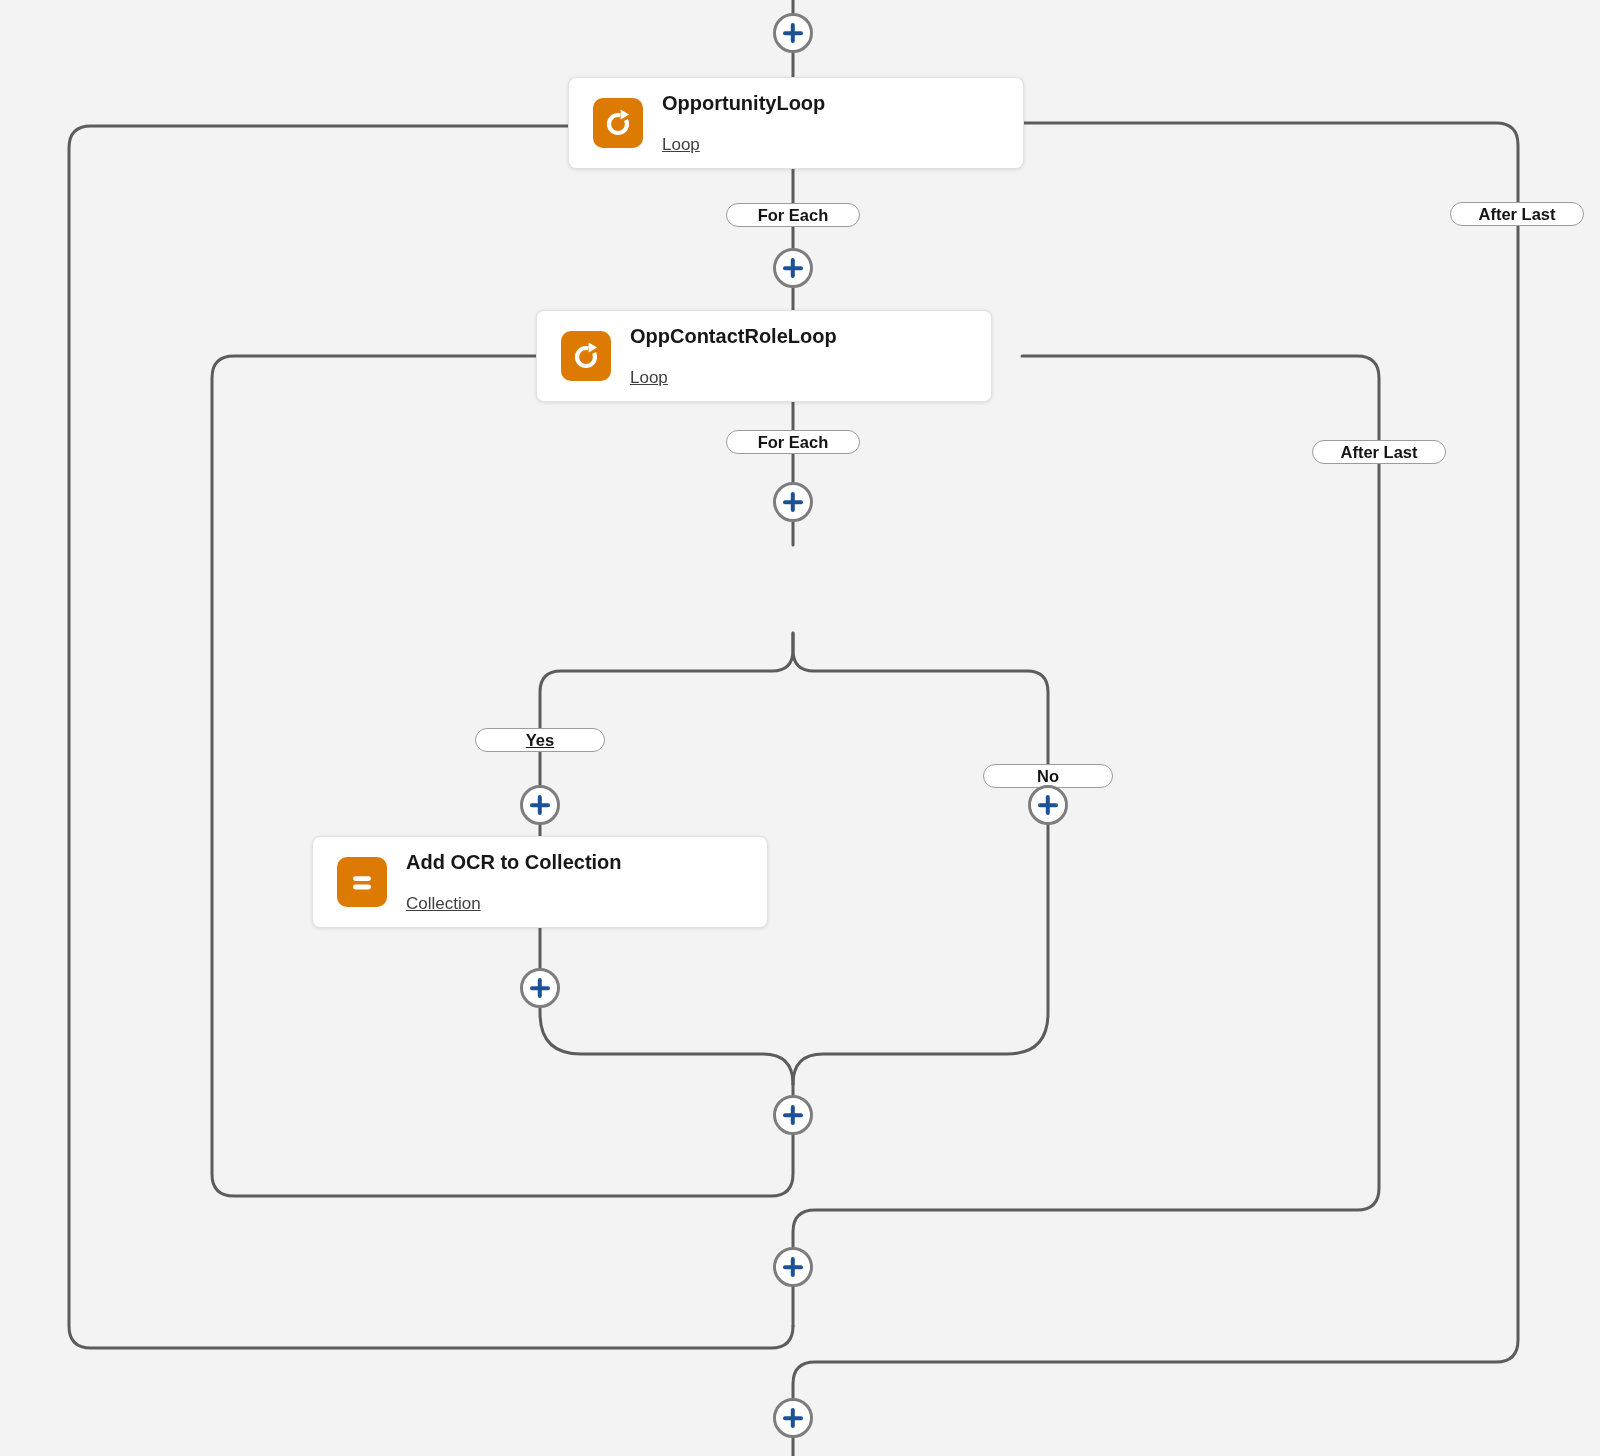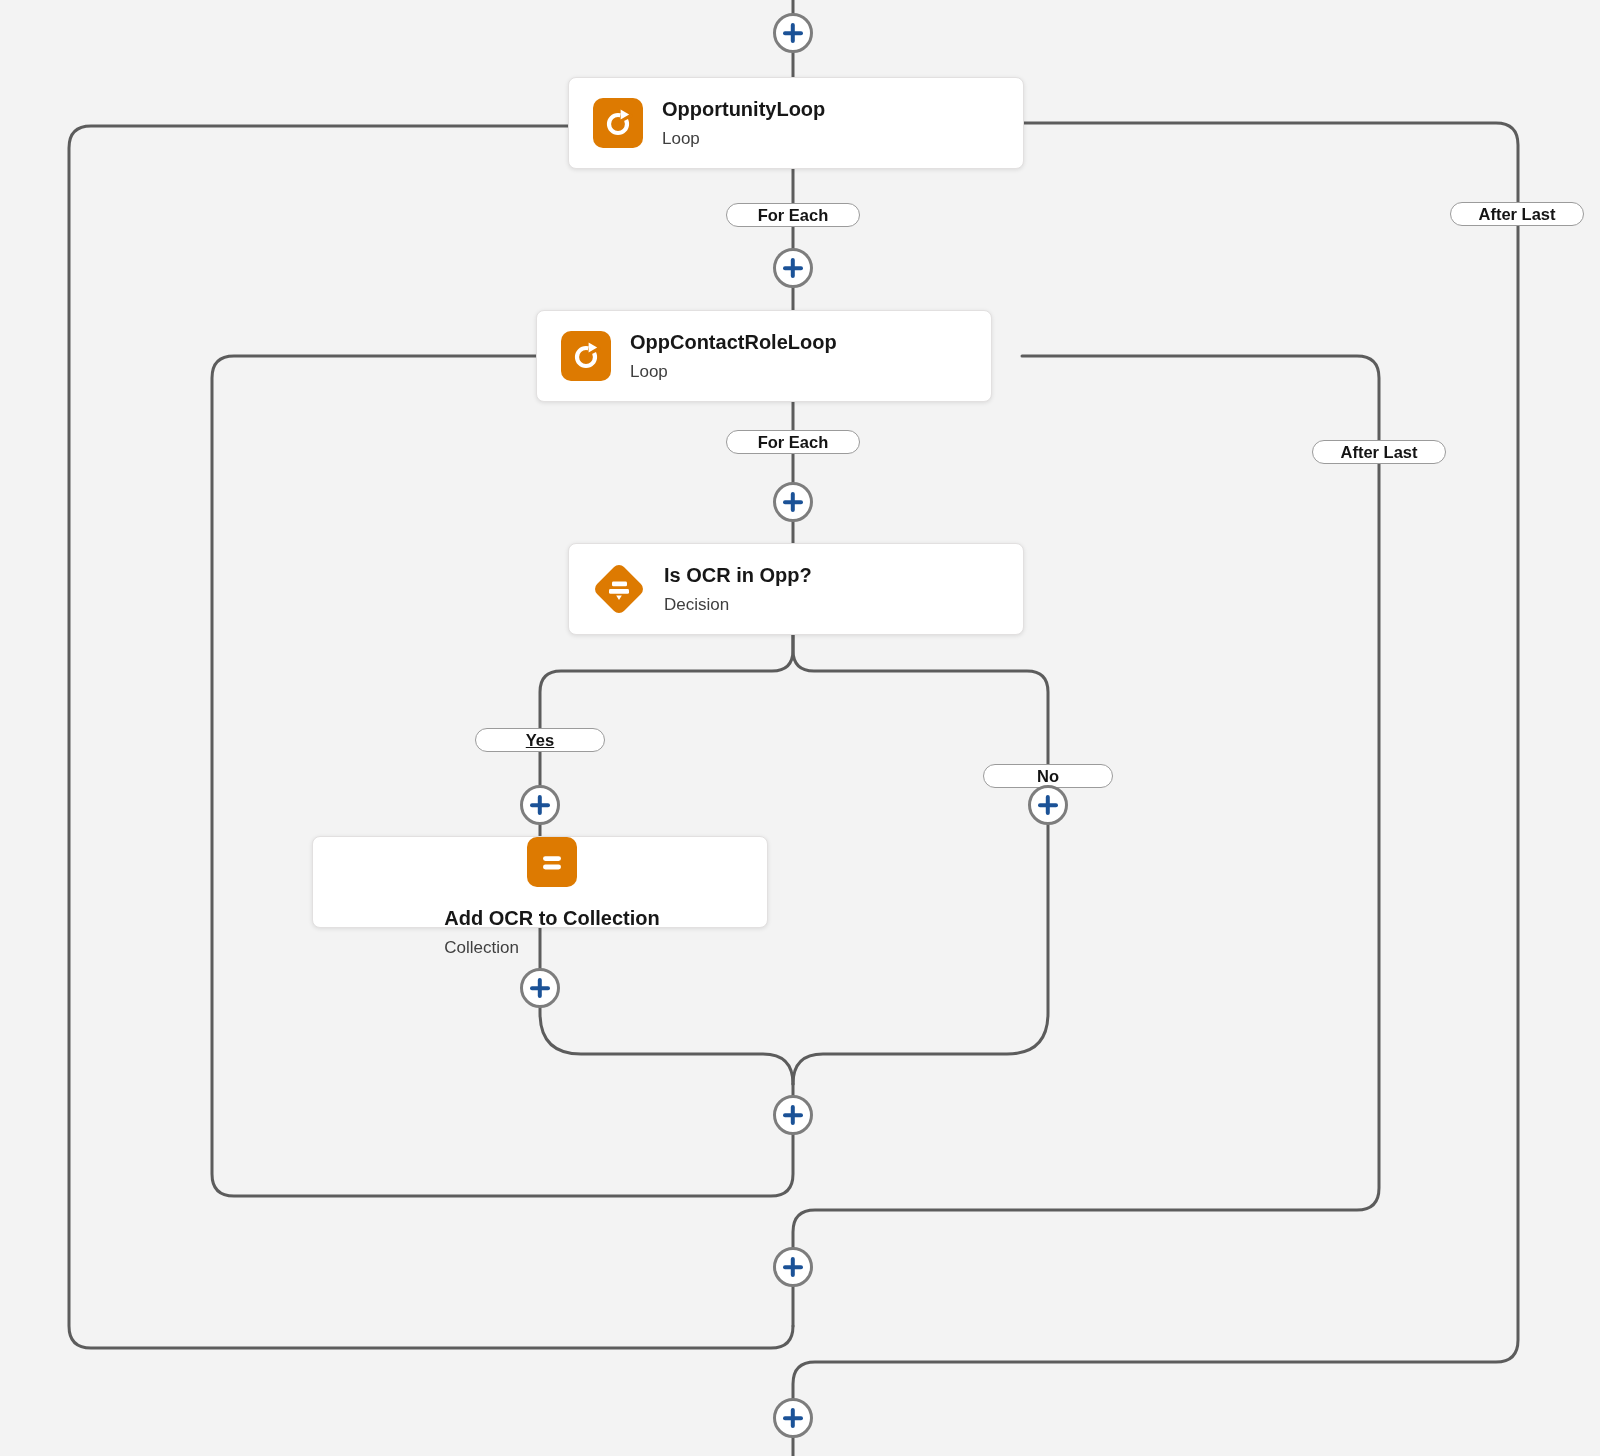--- a/index.html
+++ b/index.html
@@ -51,21 +51,21 @@
     transform:rotate(45deg);
   }
   .icon-diamond-wrap svg {
     position:absolute; left:11px; top:11px;
   }
   .card-text { display:flex; flex-direction:column; }
   .card-title {
     font-size:20px; font-weight:700; color:#171717; line-height:1.2;
   }
   .card-sub {
-    font-size:17px; color:#3f3f3f; margin-top:8px; line-height:1.2;
+    font-size:17px; color:#3f3f3f; margin-top:20px; line-height:1.2;text-decoration:underline;
   }
   
   .flow-badge {
     position:absolute;
     height:24px;
     background:#ffffff;
     border:1.5px solid #9b9b9b;
     border-radius:18px;
     display:flex; align-items:center; justify-content:center;
     font-size:16.5px; font-weight:700; color:#141414;
@@ -142,36 +142,22 @@
         <polygon points="15,16 19,1 31,8" fill="#dd7a01"></polygon>
         <polygon points="17.6,1.5 17.6,11.5 26.2,6.5" fill="#ffffff"></polygon>
       </svg>
     </span>
     <span class="card-text">
       <span class="card-title">OppContactRoleLoop</span>
       <span class="card-sub">Loop</span>
     </span>
   </div>
 
-  <div class="flow-card" style="left:568px; top:543px;">
-    <span class="icon-diamond-wrap">
-      <span class="icon-diamond"></span>
-      <svg width="30" height="30" viewBox="0 0 30 30">
-        <rect x="8" y="7.5" width="15" height="4.8" rx="1.4" fill="#ffffff"></rect>
-        <rect x="5" y="15" width="20" height="4.8" rx="1.4" fill="#ffffff"></rect>
-        <polygon points="12.2,21.5 17.8,21.5 15,26" fill="#ffffff"></polygon>
-      </svg>
-    </span>
-    <span class="card-text">
-      <span class="card-title">Is OCR in Opp?</span>
-      <span class="card-sub">Decision</span>
-    </span>
-  </div>
 
-  <div class="flow-card" style="left:312px; top:836px;flex-direction:column;">
+  <div class="flow-card" style="left:312px; top:836px;">
     <span class="icon-square">
       <svg width="30" height="30" viewBox="0 0 30 30">
         <rect x="6" y="9.2" width="18" height="4.8" rx="2.4" fill="#ffffff"></rect>
         <rect x="6" y="17.6" width="18" height="4.8" rx="2.4" fill="#ffffff"></rect>
       </svg>
     </span>
     <span class="card-text">
       <span class="card-title">Add OCR to Collection</span>
       <span class="card-sub">Collection</span>
     </span>

